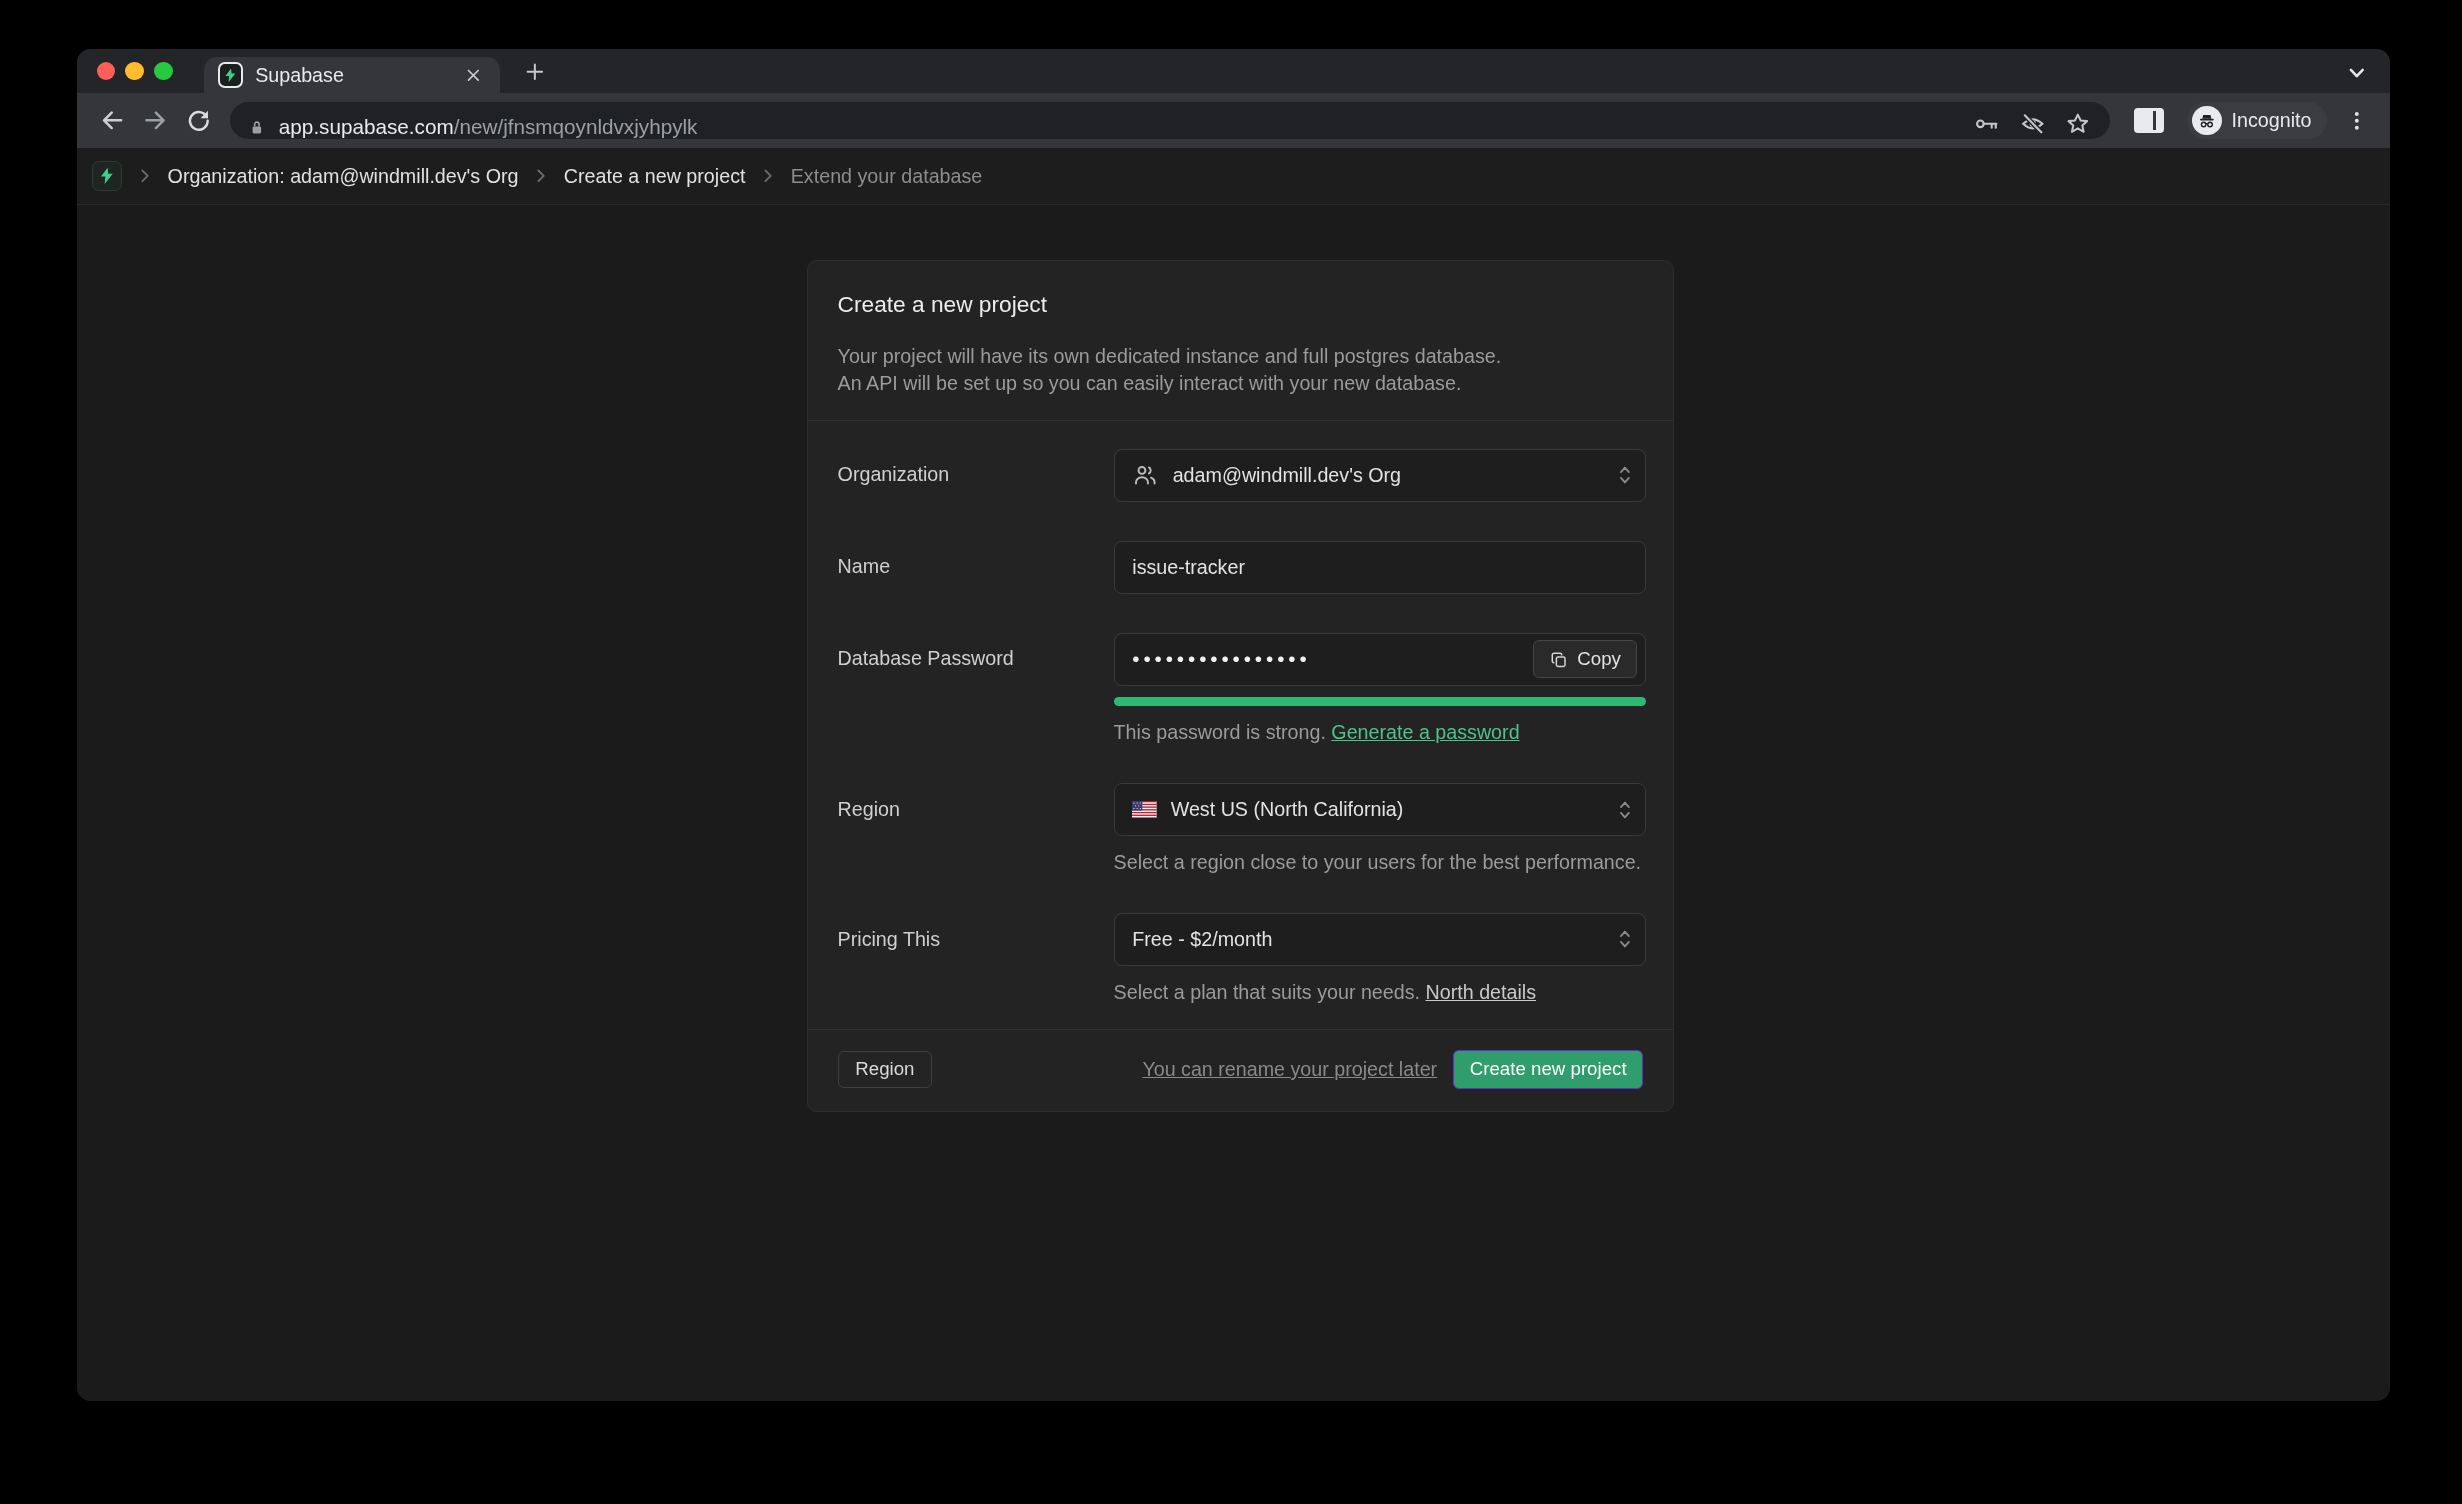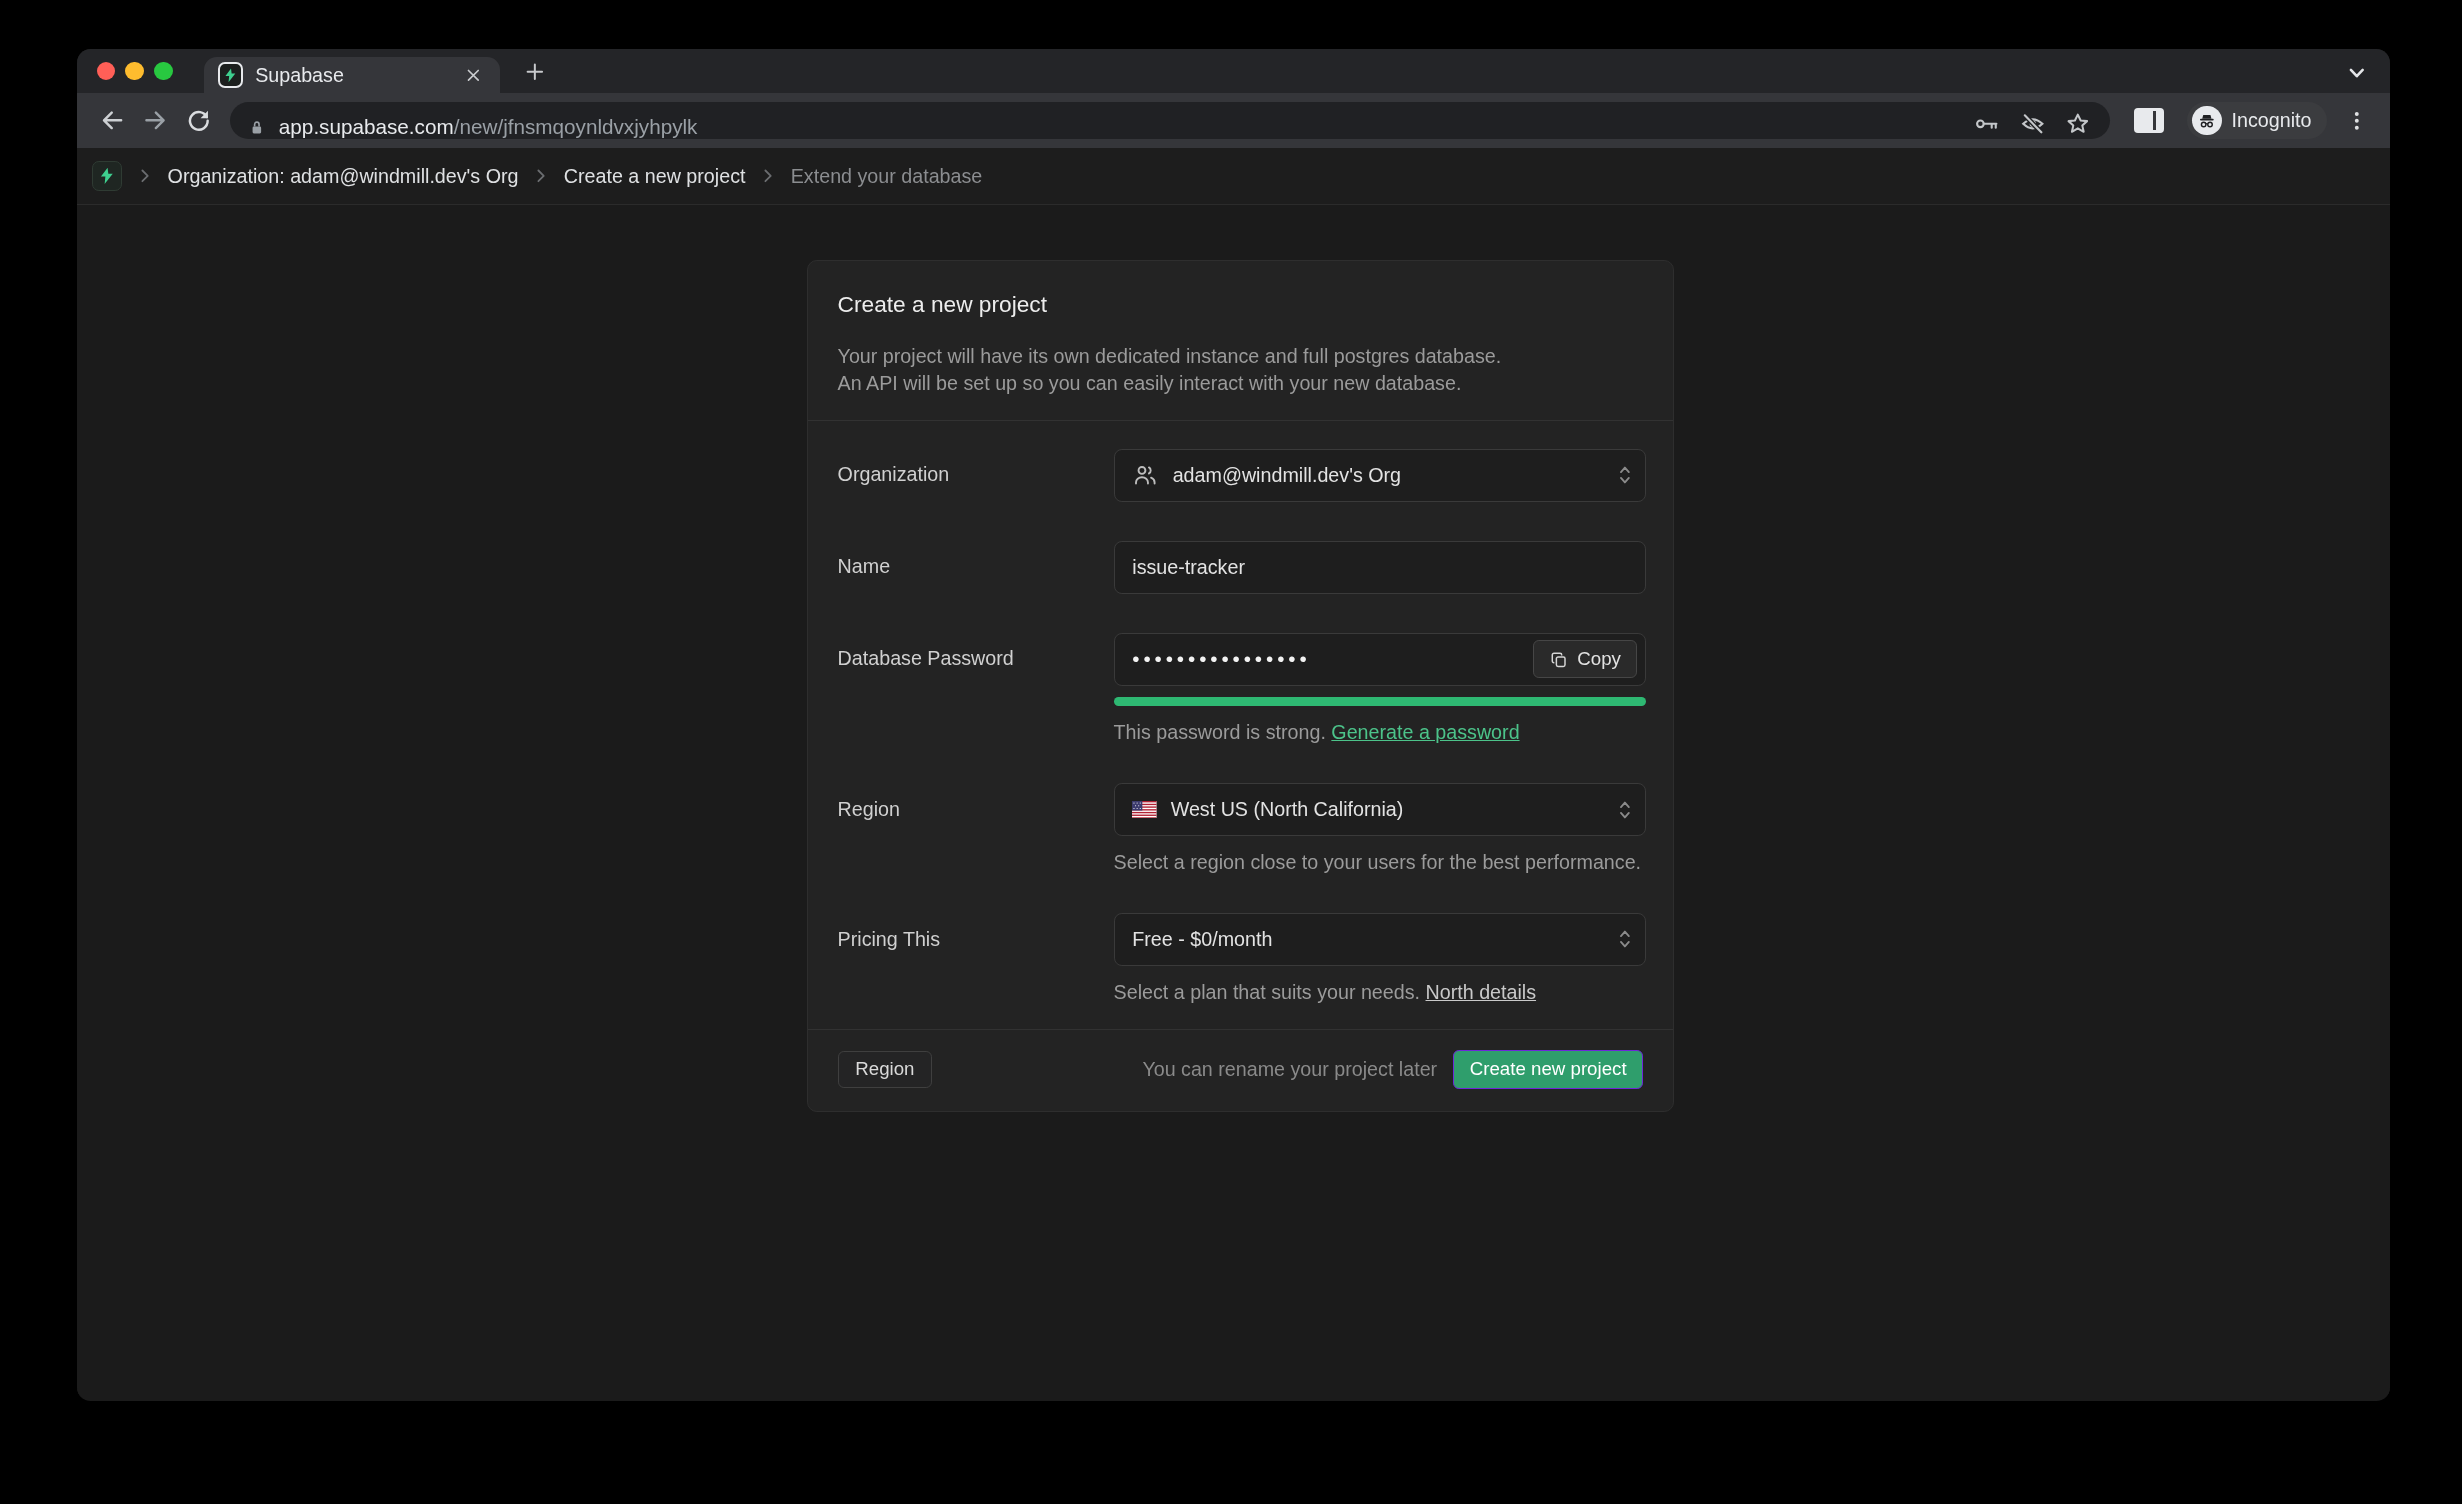--- a/index.html
+++ b/index.html
@@ -76,21 +76,21 @@
     border:1px solid #464646; border-radius:5.9px; display:flex; align-items:center; gap:8.9px;
     padding:0 14.8px; font-size:18.7px; color:#e2e2e2; cursor:pointer; }
   .strength-bar { margin-top:11.8px; height:8.9px; border-radius:4.9px; background:var(--strength-bar-green,#2eb872); }
   .helper { margin-top:14.8px; font-size:19.7px; color:#9b9b9b; }
   .helper a { cursor:pointer; }
   .link-green { color:var(--link-green,#4cc38a); text-decoration:underline; }
   .link-gray { color:#c9c9c9; text-decoration:underline; }
   .card-footer { display:flex; align-items:center; padding:19.7px 29.6px 21.7px; }
   .btn-cancel { height:37px; background:#242425; border:1px solid #3f3f3f; border-radius:5.9px;
     padding:0 16.7px; font-size:18.7px; color:#dadada; display:flex; align-items:center; cursor:pointer; }
-  .footer-note { margin-left:auto; margin-right:15.8px; font-size:19.7px; color:#8a8a8a; }
+  .footer-note { margin-left:auto; margin-right:15.8px; font-size:19.7px; color:#8a8a8a;text-decoration:underline; }
   .btn-create { height:39px; background:var(--button-green,#2f9e6c); border:1px solid #6d28d9;
     border-radius:5.9px; padding:0 15.8px; font-size:18.7px; color:#fff; display:flex; align-items:center; cursor:pointer; }
 
   svg { display:block; }
 </style>
 </head>
 <body>
 
 <div class="stage">
   <div class="window">
@@ -325,21 +325,21 @@
                 </span>
               </div>
               <div class="helper">Select a region close to your users for the best performance.</div>
             </div>
           </div>
 
           <div class="form-row" style="margin-bottom:25.6px;">
             <div class="form-label">Pricing This</div>
             <div class="form-field">
               <div class="select">
-                <span>Free - $0/month</span>
+                <span>Free - $2/month</span>
                 <span class="sel-chevrons">
                   <svg width="15.8" height="26.6" viewBox="0 0 16 27" fill="none" stroke="#8a8a8a" stroke-width="1.9" stroke-linecap="round" stroke-linejoin="round">
                     <polyline points="4,10.5 8,6 12,10.5"></polyline>
                       <polyline points="4,16.5 8,21 12,16.5"></polyline>
                   </svg>
                 </span>
               </div>
               <div class="helper">
                 <span>Select a plan that suits your needs.</span>
                 <a class="link-gray">North details</a>

